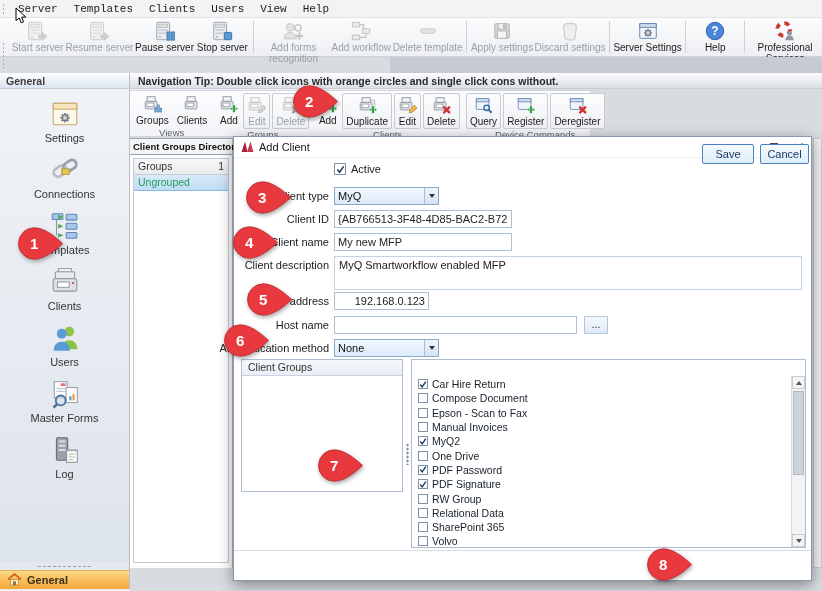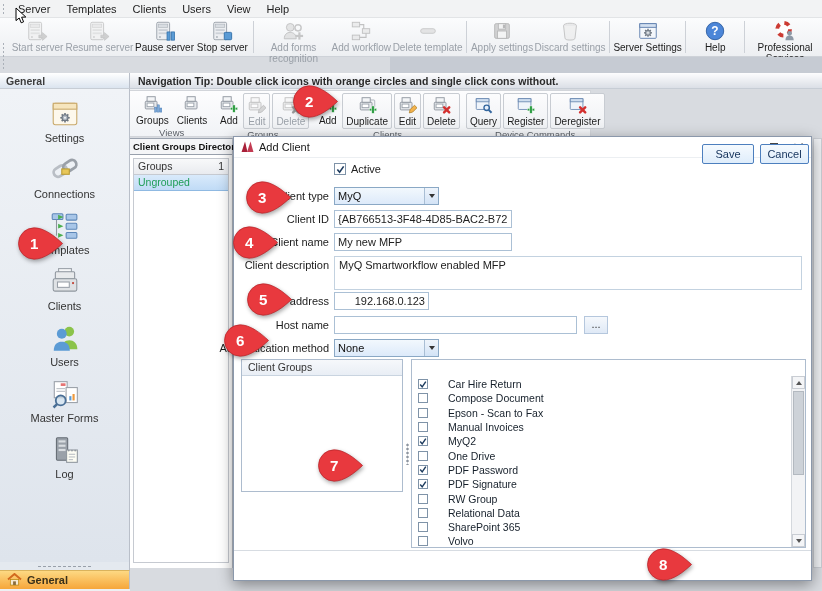--- a/index.html
+++ b/index.html
@@ -8,21 +8,21 @@
          font-family:"Liberation Sans", sans-serif; font-size:11px; color:#222; }
 
   .grip { position:absolute; left:2px; width:3px;
           background-image:radial-gradient(#aab0b8 0.8px, transparent 1px);
           background-size:3px 4px; }
 
   
   #menubar { position:absolute; left:0; top:0; width:822px; height:18px;
              background:#f2f3f4; border-bottom:1px solid #e2e4e6;
              display:flex; align-items:center; padding-left:10px; }
-  .mitem { padding:1px 8px; color:#1d1d1d; cursor:default; }
+  .mitem { padding:1px 8px; color:#1d1d1d; cursor:default;font-family:Liberation Mono, monospace; }
   #cursor { position:absolute; left:15px; top:7px; z-index:60; }
 
   
   #toolbar { position:absolute; left:0; top:18px; width:822px; height:39px;
              background:linear-gradient(#fbfcfd,#edeff2); border-bottom:1px solid #ced2d8;
              display:flex; align-items:stretch; padding:1px 0 1px 10px; }
   .tbtn { display:flex; flex-direction:column; align-items:center; justify-content:flex-start;
           padding:1px 5px; min-width:52px; }
   .tbtn.wide { max-width:74px; }
   .tico { height:21px; display:flex; align-items:center; }
@@ -135,21 +135,21 @@
   .panel { position:absolute; border:1px solid #adbcce; background:#fff; }
   .phead { height:16px; background:linear-gradient(#f6f8fb,#e9eef5); border-bottom:1px solid #c9d4e0;
         font-size:10.5px; color:#333; padding:1px 6px; }
   #cg-panel { left:7px; top:222px; width:162px; height:133px; }
   #tp-panel { left:177px; top:222px; width:395px; height:189px; }
   #panel-splitter { position:absolute; left:169px; top:222px; width:8px; height:189px;
         display:flex; align-items:center; justify-content:center; }
   #panel-splitter i { width:3px; height:22px;
         background-image:radial-gradient(#8d95a0 1px, transparent 1.2px); background-size:3px 4px; }
   #tmpl-list { position:absolute; left:0; top:16px; right:14px; bottom:0; overflow:hidden; padding:1px 0 0 6px; }
-  .titem { display:flex; align-items:center; gap:20px; height:14.3px; }
+  .titem { display:flex; align-items:center; gap:4px; height:14.3px; }
   .titem .cbox { width:10px; height:10px; }
   .tname { font-size:10.5px; color:#16202b; }
   #tmpl-scroll { position:absolute; right:0; top:16px; width:14px; bottom:0;
         background:#f2f3f5; border-left:1px solid #d4d8dd; }
   .sarrow { position:absolute; left:0; width:13px; height:13px; background:#f4f5f7; border:1px solid #c9cdd3;
         display:flex; align-items:center; justify-content:center; }
   .sarrow.up { top:0; } .sarrow.down { bottom:0; }
   .tri-up { width:0;height:0;border-left:3.5px solid transparent;border-right:3.5px solid transparent;border-bottom:4.5px solid #555; }
   .tri-down { width:0;height:0;border-left:3.5px solid transparent;border-right:3.5px solid transparent;border-top:4.5px solid #555; }
   #tmpl-thumb { position:absolute; left:1px; top:15px; width:11px; height:84px;

